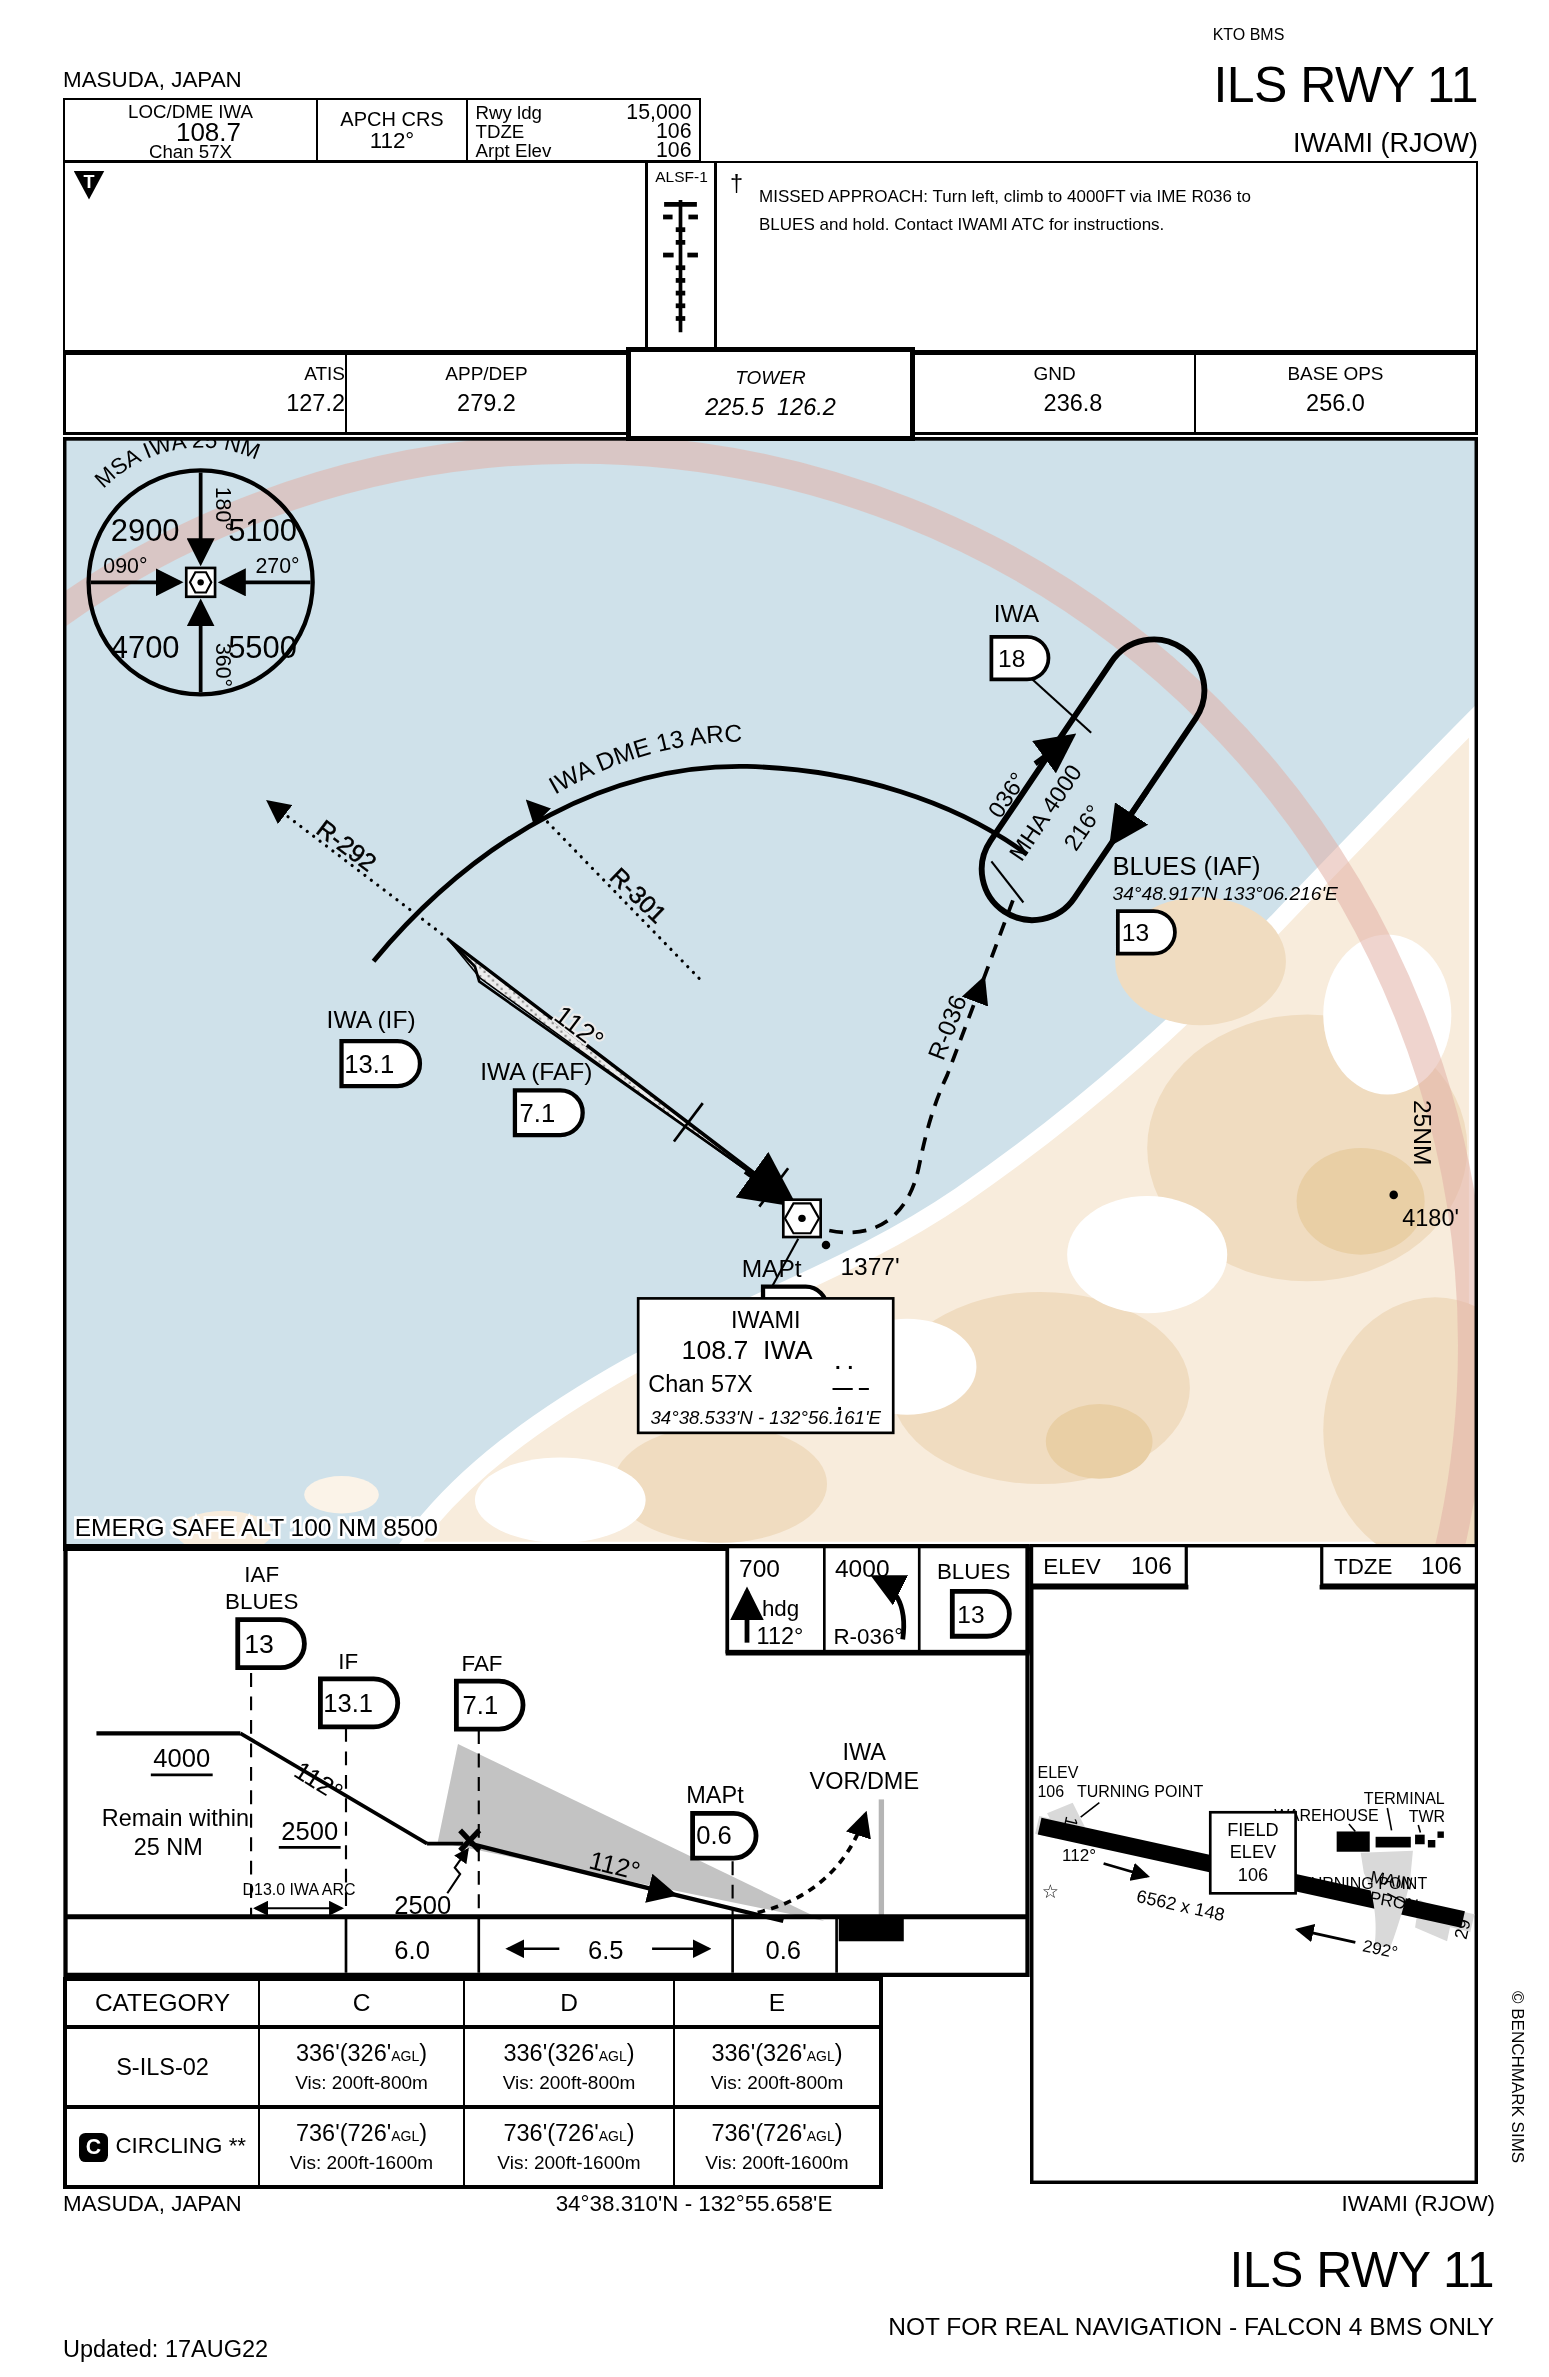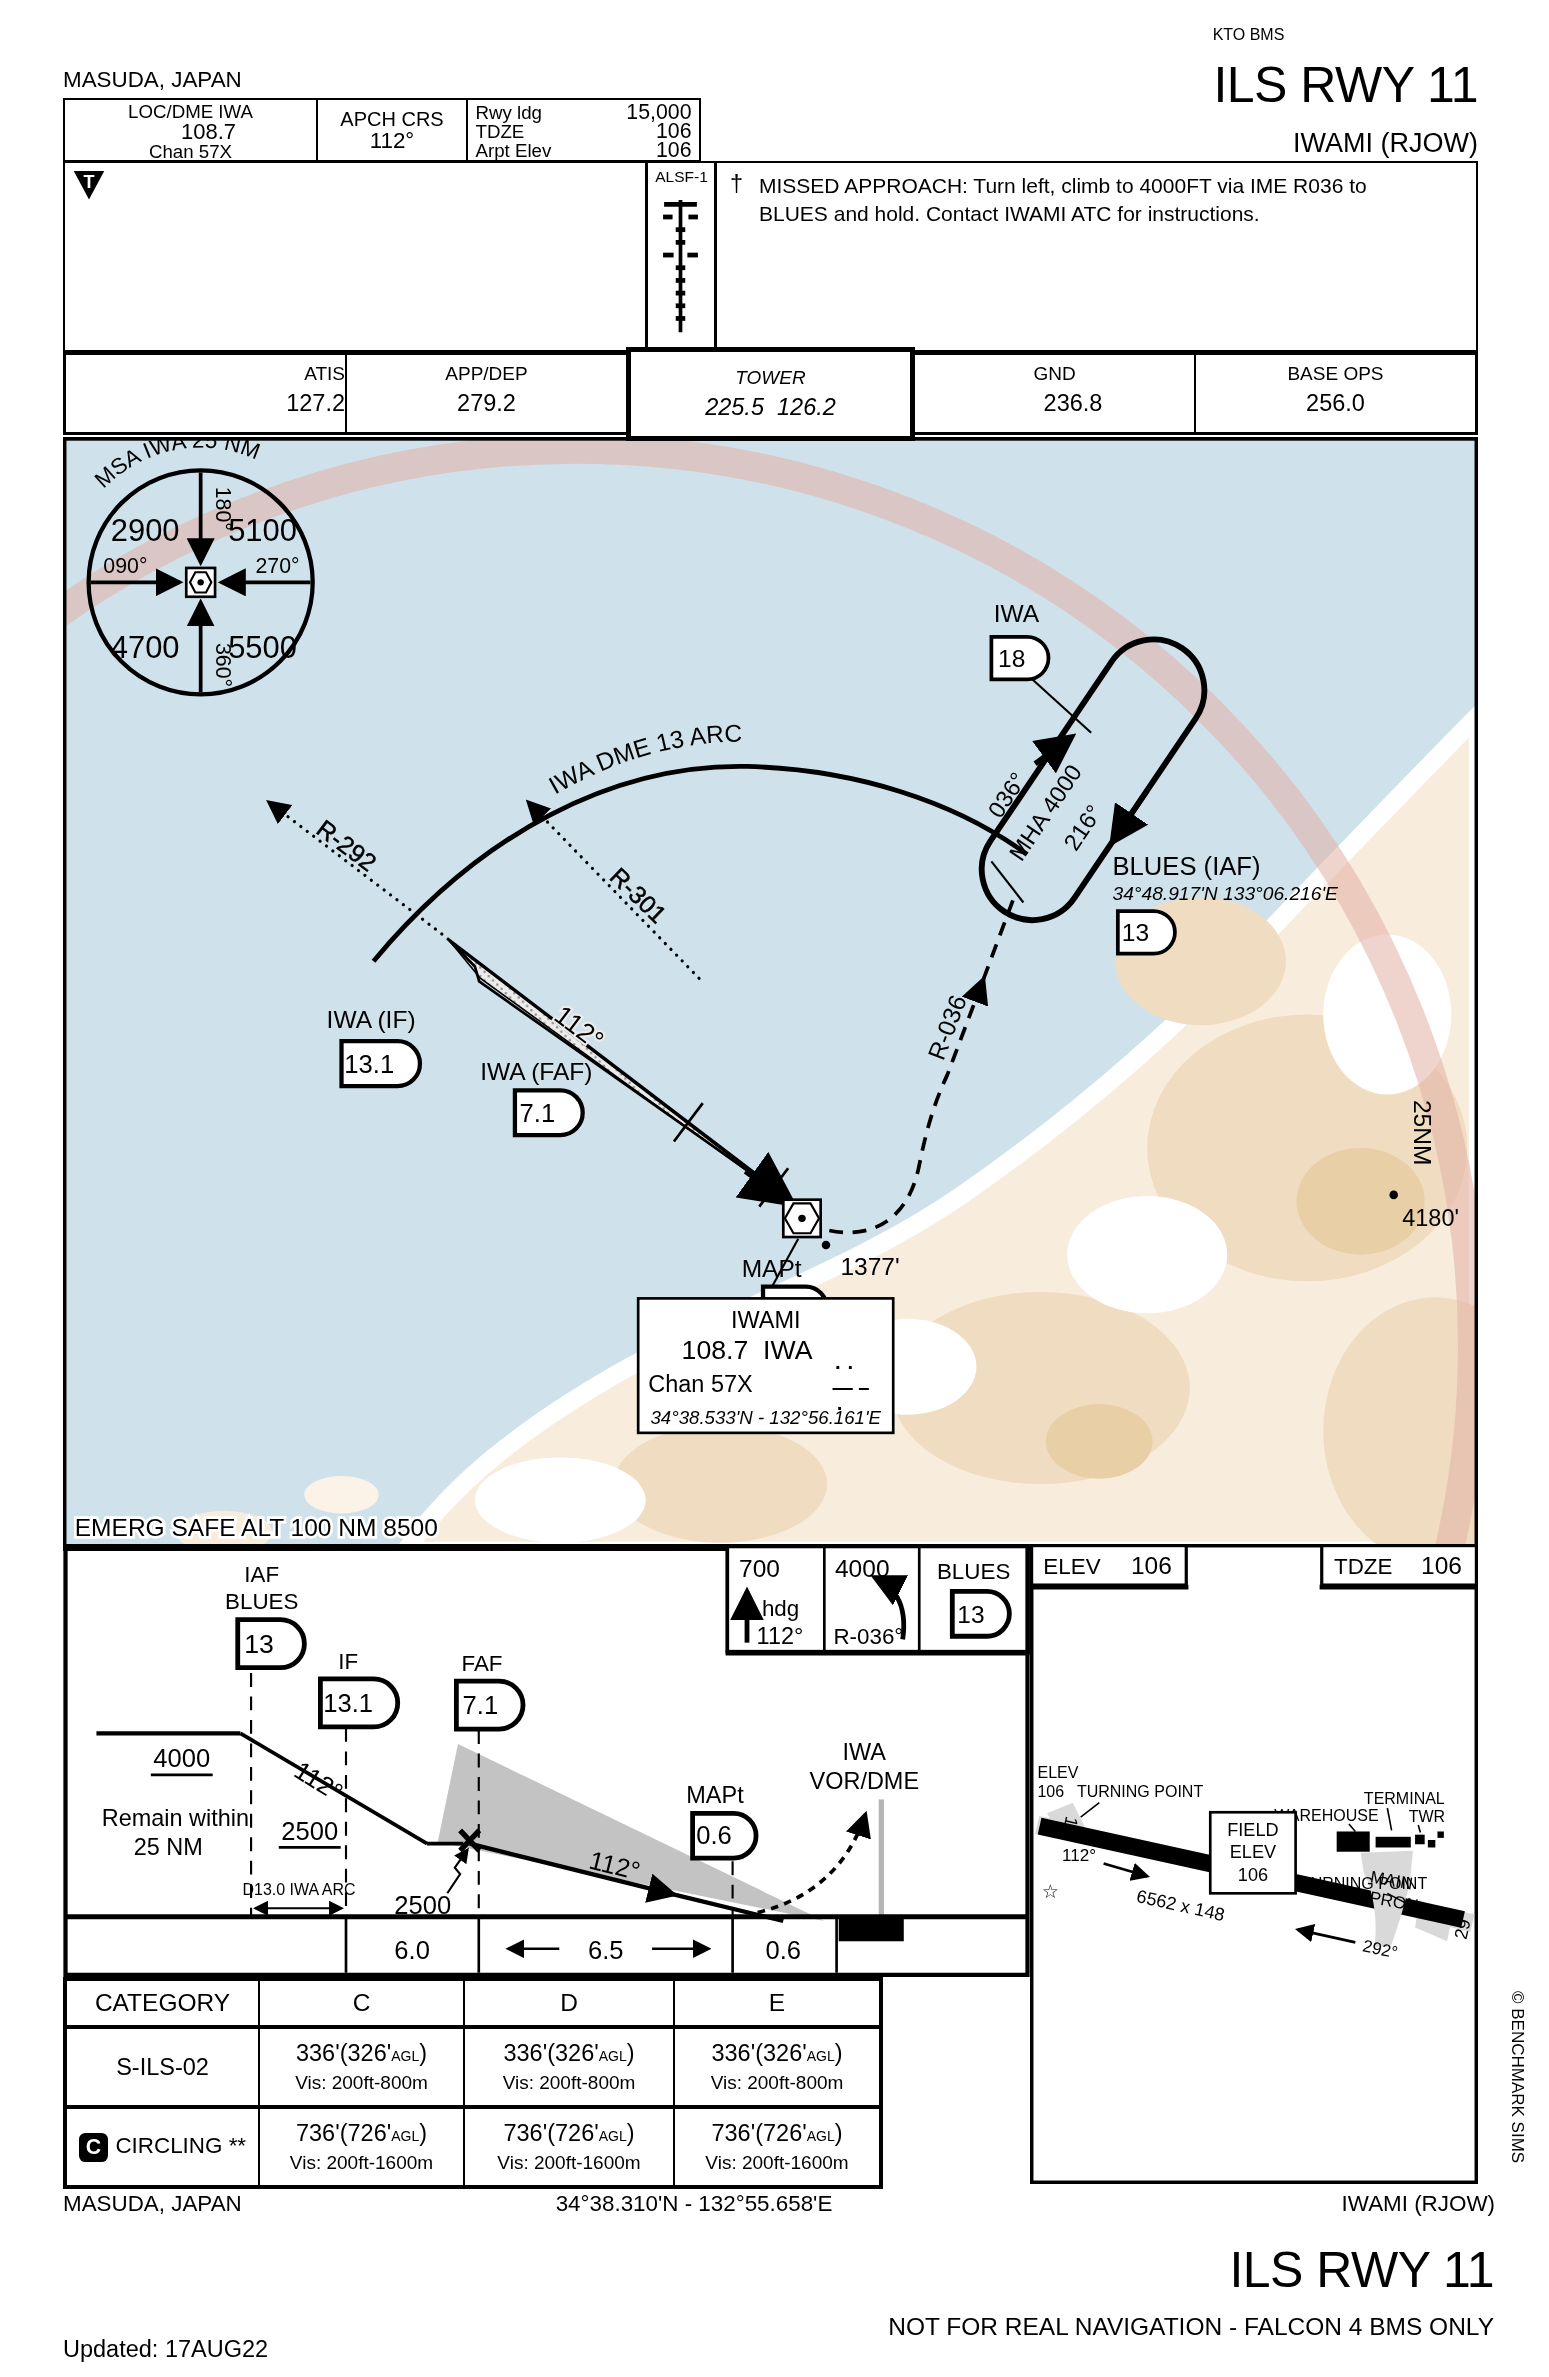--- a/index.html
+++ b/index.html
@@ -29,21 +29,21 @@
 
   <div class="abs" style="left:1067px;top:26px;width:363px;text-align:center;font-size:16px;">KTO BMS</div>
 
   <div class="abs" style="left:63px;top:67px;font-size:22.4px;">MASUDA, JAPAN</div>
   <div class="abs cond" style="left:784px;top:56px;width:694px;text-align:right;font-size:50px;">ILS RWY 11</div>
   <div class="abs" style="left:784px;top:128px;width:694px;text-align:right;font-size:27px;">IWAMI (RJOW)</div>
 
   <div class="abs bx" style="left:63px;top:98px;width:638px;height:64px;display:flex;">
     <div style="width:251px;text-align:center;padding-top:2.1px;">
       <div style="font-size:18.7px;line-height:20px;">LOC/DME IWA</div>
-      <div style="font-size:22px;line-height:20px;margin-left:36px;">108.7</div>
+      <div style="font-size:26px;line-height:20px;margin-left:36px;">108.7</div>
       <div style="font-size:18.7px;line-height:19px;">Chan 57X</div>
     </div>
     <div style="width:148px;border-left:2.7px solid #000;border-right:2.7px solid #000;text-align:center;padding-top:8.5px;">
       <div style="font-size:20px;line-height:21.3px;">APCH CRS</div>
       <div style="font-size:22.4px;line-height:22.4px;">112°</div>
     </div>
     <div style="flex:1;padding:2.7px 7.5px 0 7.5px;">
       <div style="display:flex;justify-content:space-between;font-size:18.7px;line-height:19px;">
         <span>Rwy ldg</span>
         <span style="font-size:21.3px;">15,000</span>
@@ -75,21 +75,21 @@
         <line x1="2" y1="124" x2="22" y2="124" stroke="#000" stroke-width="9"></line>
         <line x1="48" y1="124" x2="68" y2="124" stroke="#000" stroke-width="9"></line>
         <line x1="26" y1="148" x2="44" y2="148" stroke="#000" stroke-width="9"></line>
         <line x1="26" y1="172" x2="44" y2="172" stroke="#000" stroke-width="9"></line>
         <line x1="26" y1="196" x2="44" y2="196" stroke="#000" stroke-width="9"></line>
         <line x1="26" y1="220" x2="44" y2="220" stroke="#000" stroke-width="9"></line>
         <line x1="26" y1="244" x2="44" y2="244" stroke="#000" stroke-width="9"></line>
       </svg>
     </div>
     <div class="abs" style="left:665px;top:7.5px;font-size:23.5px;">†</div>
-    <div class="abs" style="left:694px;top:9px;width:710px;font-size:21px;line-height:28px;">
+    <div class="abs" style="left:694px;top:20px;width:710px;font-size:17px;line-height:28px;">
       <div>MISSED APPROACH: Turn left, climb to 4000FT via IME R036 to</div>
       <div>BLUES and hold. Contact IWAMI ATC for instructions.</div>
     </div>
   </div>
 
   <div class="abs" style="left:63px;top:352px;width:1415px;height:83px;border:3.7px solid #000;display:flex;">
     <div style="flex:1;text-align:right;padding-top:7.5px;border-right:2.7px solid #000;">
       <div class="lbl">ATIS</div>
       <div class="val" style="margin-top:5.3px;white-space:pre;">127.2</div>
     </div>

